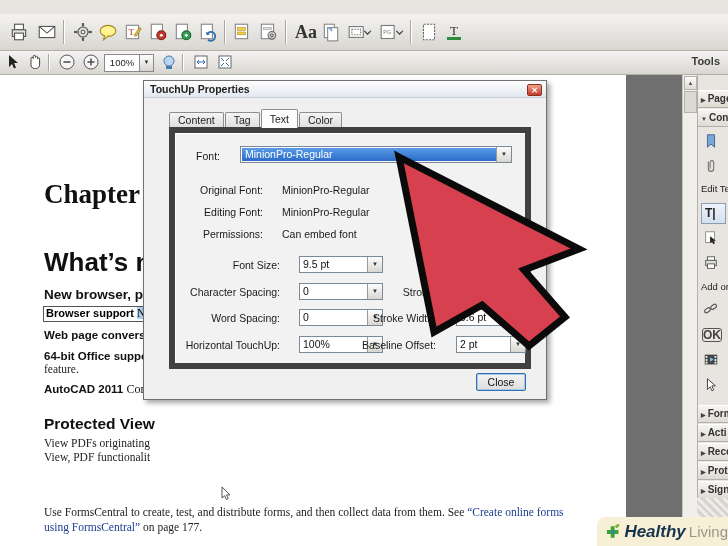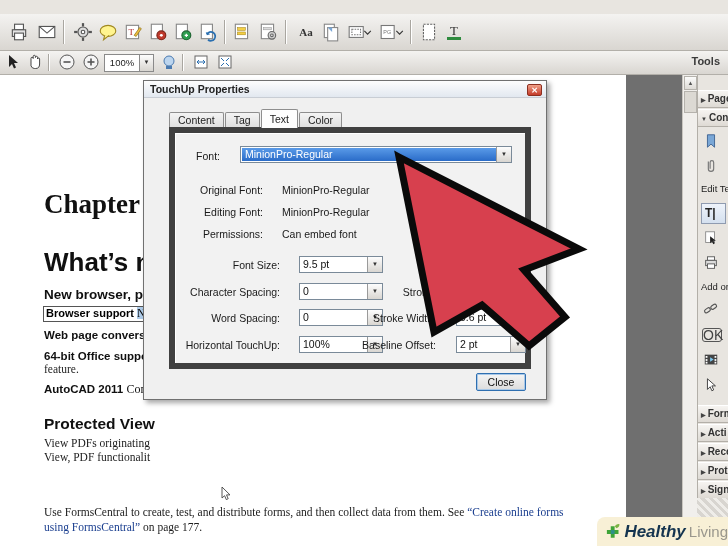--- a/index.html
+++ b/index.html
@@ -43,21 +43,21 @@
   .rpanel{left:697px;top:75px;width:31px;height:471px;background:#e8e5e0;border-left:1px solid #b3afa8;box-sizing:border-box;}
   .psec{position:absolute;left:0;width:31px;height:18px;background:linear-gradient(#f6f4f1,#dedad4);
         border-top:1px solid #fff;border-bottom:1px solid #b3afa8;box-sizing:border-box;
         font-size:10px;font-weight:bold;color:#333;white-space:nowrap;overflow:hidden;line-height:16px;}
   .psec .tri{font-size:6px;color:#444;padding:0 2px 0 3px;}
   .pgroup{position:absolute;left:3px;font-size:9.5px;color:#222;white-space:nowrap;overflow:hidden;width:28px;}
   .picon{position:absolute;left:5px;width:20px;height:18px;}
   .ttool{position:absolute;left:3px;width:25px;height:21px;border:1px solid #8f9bb0;background:linear-gradient(#eef3fa,#d4e0ef);
          box-sizing:border-box;font-size:12px;font-weight:bold;color:#222;text-align:left;padding-left:3px;line-height:19px;}
   .okstamp{position:absolute;left:4px;width:20px;height:14px;border:1.5px solid #555;border-radius:3px;
-           font-size:14px;font-weight:normal;color:#444;text-align:center;line-height:12px;box-sizing:border-box;}
+           font-size:12px;font-weight:bold;color:#444;text-align:center;line-height:12px;box-sizing:border-box;}
   .hatch{position:absolute;left:697px;top:498px;width:31px;height:48px;
          background:repeating-linear-gradient(45deg,#d8d5d0 0 3px,#efede9 3px 6px);}
   
   .wm{left:597px;top:517px;width:131px;height:29px;background:#f8f0d6;border-radius:8px 0 0 0;
       display:flex;align-items:center;z-index:35;}
   .wm .bold{font-size:17px;font-weight:bold;color:#14344f;font-style:italic;}
   .wm .light{font-size:15px;color:#9a978d;margin-left:3px;}
   
   .dialog{left:143px;top:80px;width:404px;height:320px;background:#f0f0f0;border:1px solid #707070;
           box-shadow:3px 3px 5px rgba(0,0,0,.35);z-index:30;box-sizing:border-box;}
@@ -174,21 +174,21 @@
     <div class="tbtn" style="left:257px;top:7px">
       <svg width="20" height="20" viewBox="0 0 18 18">
         <rect x="3" y="2" width="11" height="13" fill="#fff" stroke="#888"></rect>
         <rect x="5" y="5" width="7" height="2" fill="#dcdcdc" stroke="#999" stroke-width="0.5"></rect>
         <circle cx="12.5" cy="12" r="3.4" fill="#cfcfcf" stroke="#666"></circle>
         <circle cx="12.5" cy="12" r="1.2" fill="#fff" stroke="#666"></circle>
       </svg>
     </div>
     <div class="sep" style="left:285px"></div>
     <div class="tbtn" style="left:293px;top:7px;width:26px">
-      <span style="font-size:11px;font-weight:bold;color:#333;font-family:'Liberation Serif',serif">Aa</span>
+      <span style="font-size:18px;font-weight:bold;color:#333;font-family:'Liberation Serif',serif">Aa</span>
     </div>
     <div class="tbtn" style="left:320px;top:7px">
       <svg width="20" height="20" viewBox="0 0 18 18">
         <rect x="3" y="2" width="9" height="12" fill="#fff" stroke="#888"></rect>
         <rect x="6" y="5" width="9" height="12" fill="#fff" stroke="#888"></rect>
         <path d="M6 5 l4 4 v-4 z" fill="#7aa7d6"></path>
       </svg>
     </div>
     <div class="tbtn" style="left:346px;top:7px;width:28px">
       <svg width="26" height="20" viewBox="0 0 24 18">
@@ -265,21 +265,21 @@
         <rect x="3" y="3" width="12" height="12" fill="#fff" stroke="#666"></rect>
         <path d="M5 5 l3 3 M13 13 l-3-3 M5 13 l3-3 M13 5 l-3 3" stroke="#2a6fb0" fill="none"></path>
       </svg>
     </div>
     <div class="toolslabel">
       <span>Tools</span>
     </div>
   </div>
 
   <div class="abs docpage">
-    <div class="abs serif doc-h-serif" style="left:44px;top:114px">Chapter</div>
+    <div class="abs serif doc-h-serif" style="left:44px;top:104px">Chapter</div>
     <div class="abs doc-h1" style="left:44px;top:172px">What’s new</div>
     <div class="abs doc-sub" style="left:44px;top:212px;white-space:nowrap">New browser, p</div>
     <div class="abs editbox" style="left:43px;top:231px">
       <span>Browser support</span>
       <span class="selword">Now</span>
     </div>
     <div class="abs doc-run" style="left:44px;top:253px">
       <span>Web page conversion</span> <span class="serif">C</span>
     </div>
     <div class="abs doc-run" style="left:44px;top:274px">

